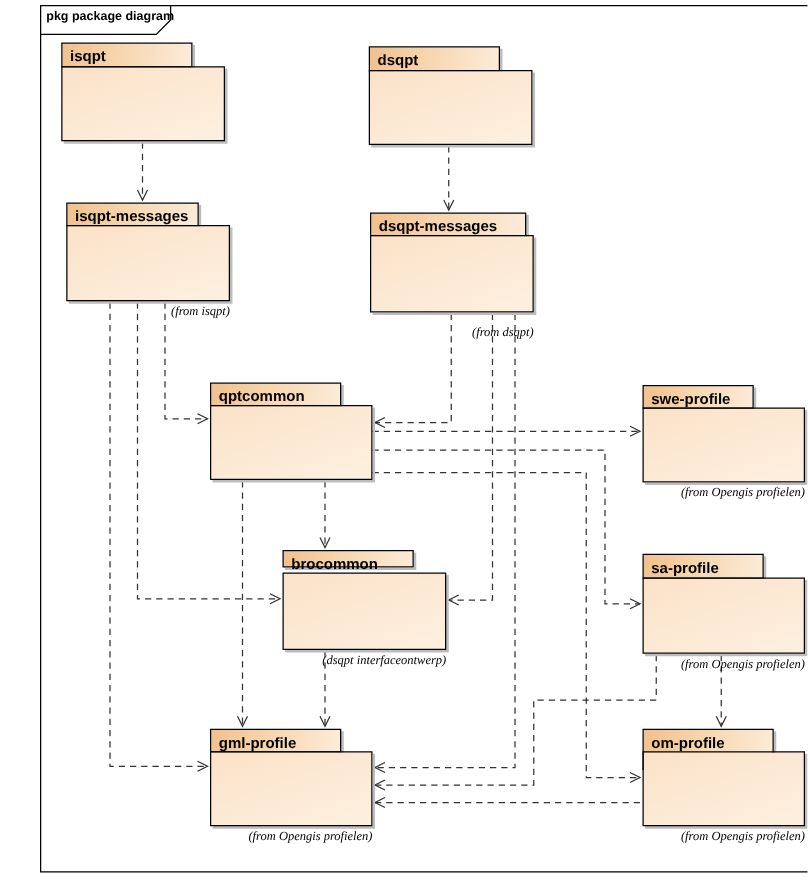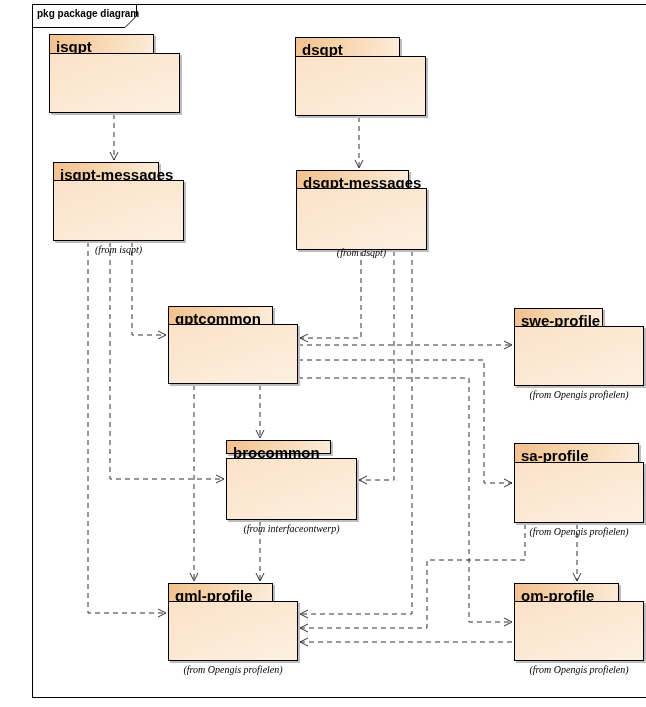--- a/index.html
+++ b/index.html
@@ -21,31 +21,31 @@
   .dep{fill:none;stroke:var(--line,#333);stroke-width:1;stroke-dasharray:5 4;}
   .dep-head{fill:none;stroke:var(--line,#333);stroke-width:1;}
   .pkg{position:absolute;}
   .pkg-tab{
     position:absolute;left:0;top:0;box-sizing:border-box;
     border:1px solid #000;
     background:linear-gradient(100deg,var(--tab-start,#f2c08c) 0%,#f7d6af 45%,var(--tab-end,#fcecd9) 100%);
     box-shadow:2px 2px 0 var(--shadow,#bdbdbd);
   }
   .pkg-label{
-    position:absolute;left:6px;top:3px;font-size:15px;font-weight:bold;color:#000;
+    position:absolute;left:6px;top:3px;font-size:12px;font-weight:bold;color:#000;
     white-space:nowrap;
   }
   .pkg-body{
     position:absolute;left:0;box-sizing:border-box;
     border:1px solid #000;
     background:linear-gradient(160deg,var(--body-start,#fbe2c8) 0%,var(--body-end,#fdf0e0) 100%);
     box-shadow:2px 2px 0 var(--shadow,#bdbdbd);
   }
   .pkg-from{
-    position:absolute;left:0;text-align:center;
+    position:absolute;left:0;text-align:right;
     font-family:"Liberation Serif",serif;font-style:italic;font-size:10px;color:#000;
     white-space:nowrap;
   }
 </style>
 </head>
 <body>
 
 <div class="canvas">
   <div class="frame"></div>
 
@@ -107,48 +107,48 @@
         <div class="pkg-body" style="top: 19px; width: 131px; height: 60px;"></div>
       </div>
       <div class="pkg" style="left: 29px; top: 162px;">
         <div class="pkg-tab" style="width: 106px; height: 19px;">
           <span class="pkg-label">isqpt-messages</span>
         </div>
         <div class="pkg-body" style="top: 18px; width: 131px; height: 61px;"></div>
         <div class="pkg-from" style="top: 82px; width: 131px;">(from isqpt)</div>
       </div>
       <div class="pkg" style="left: 272px; top: 170px;">
-        <div class="pkg-tab" style="width: 113px; height: 19px;">
+        <div class="pkg-tab" style="width: 125px; height: 19px;">
           <span class="pkg-label">dsqpt-messages</span>
         </div>
         <div class="pkg-body" style="top: 18px; width: 131px; height: 62px;"></div>
-        <div class="pkg-from" style="top: 77px; width: 131px;">(from dsqpt)</div>
+        <div class="pkg-from" style="top: 91px; width: 131px;">(from dsqpt)</div>
       </div>
       <div class="pkg" style="left: 144px; top: 306px;">
         <div class="pkg-tab" style="width: 105px; height: 19px; text-decoration: underline;">
           <span class="pkg-label">qptcommon</span>
         </div>
         <div class="pkg-body" style="top: 18px; width: 130px; height: 60px;"></div>
       </div>
       <div class="pkg" style="left: 490px; top: 308px;">
         <div class="pkg-tab" style="width: 89px; height: 19px;">
           <span class="pkg-label">swe-profile</span>
         </div>
         <div class="pkg-body" style="top: 18px; width: 130px; height: 60px;"></div>
         <div class="pkg-from" style="top: 81px; width: 130px;">(from Opengis profielen)</div>
       </div>
       <div class="pkg" style="left: 202px; top: 440px;">
         <div class="pkg-tab" style="width: 105px; height: 14px; text-align: right;">
           <span class="pkg-label">brocommon</span>
         </div>
         <div class="pkg-body" style="top: 18px; width: 131px; height: 62px;"></div>
-        <div class="pkg-from" style="top: 83px; width: 131px;">(from interfaceontwerp)</div>
+        <div class="pkg-from" style="top: 83px; width: 131px;">(dsqpt interfaceontwerp)</div>
       </div>
       <div class="pkg" style="left: 490px; top: 443px;">
-        <div class="pkg-tab" style="width: 125px; height: 20px; padding-left: 36px;">
+        <div class="pkg-tab" style="width: 97px; height: 20px; padding-left: 36px;">
           <span class="pkg-label">sa-profile</span>
         </div>
         <div class="pkg-body" style="top: 19px; width: 130px; height: 61px;"></div>
         <div class="pkg-from" style="top: 83px; width: 130px;">(from Opengis profielen)</div>
       </div>
       <div class="pkg" style="left: 144px; top: 583px;">
         <div class="pkg-tab" style="width: 105px; height: 19px;">
           <span class="pkg-label">gml-profile</span>
         </div>
         <div class="pkg-body" style="top: 18px; width: 130px; height: 60px;"></div>

